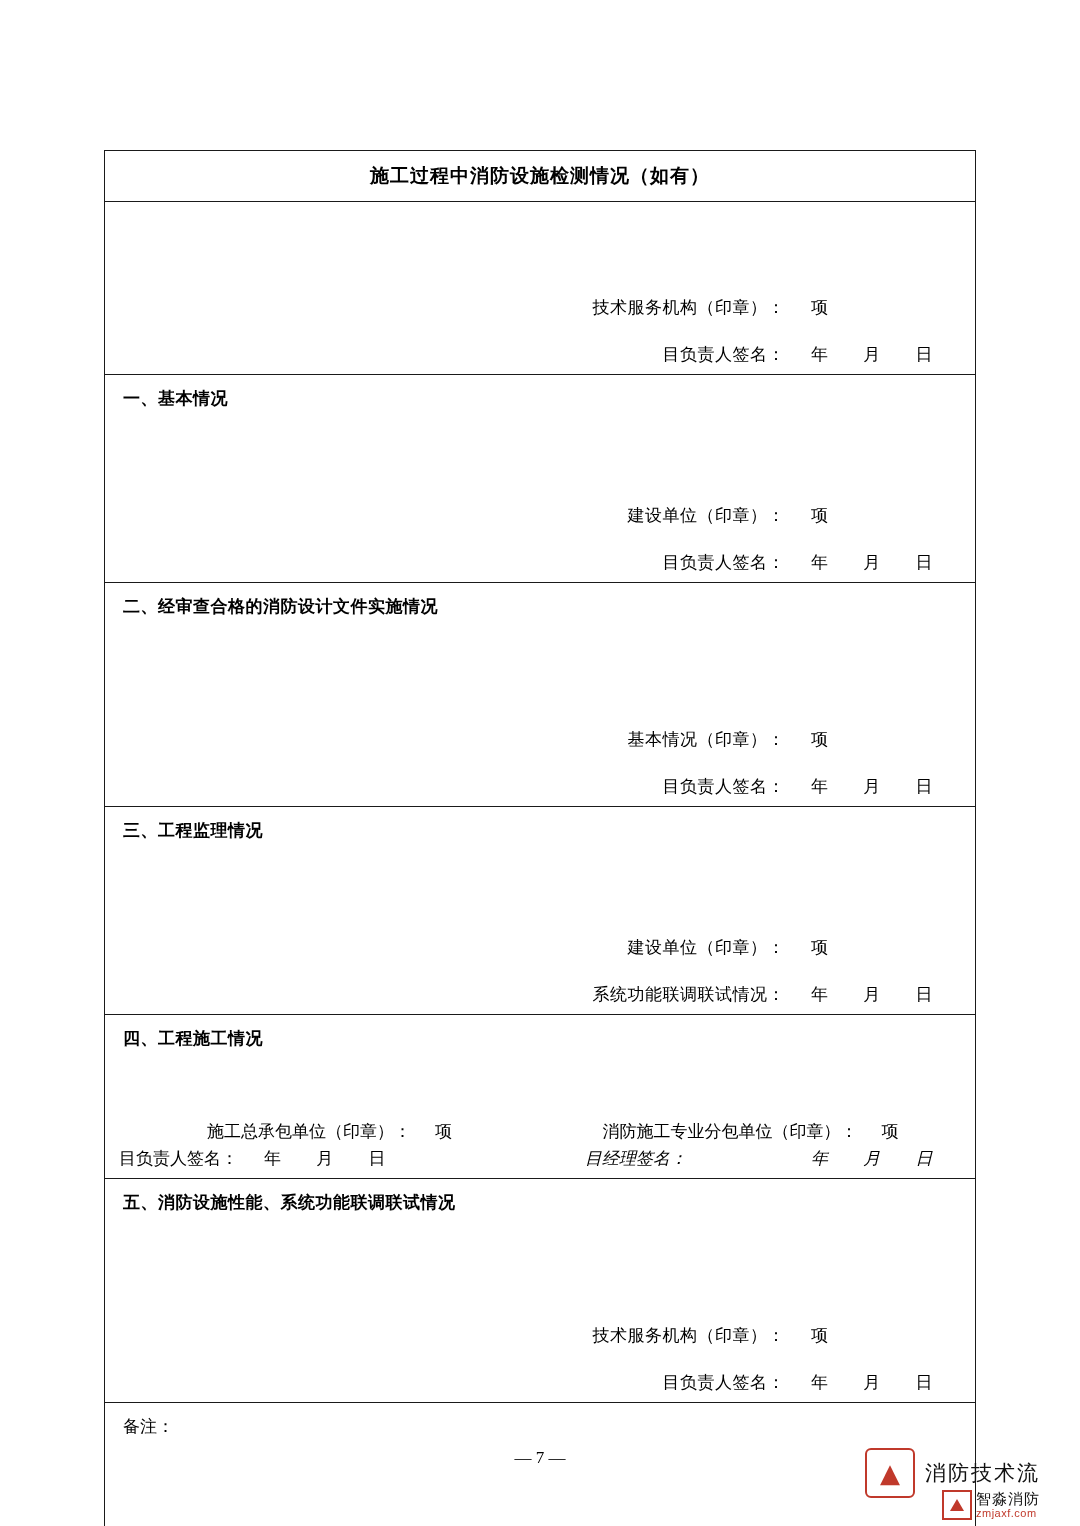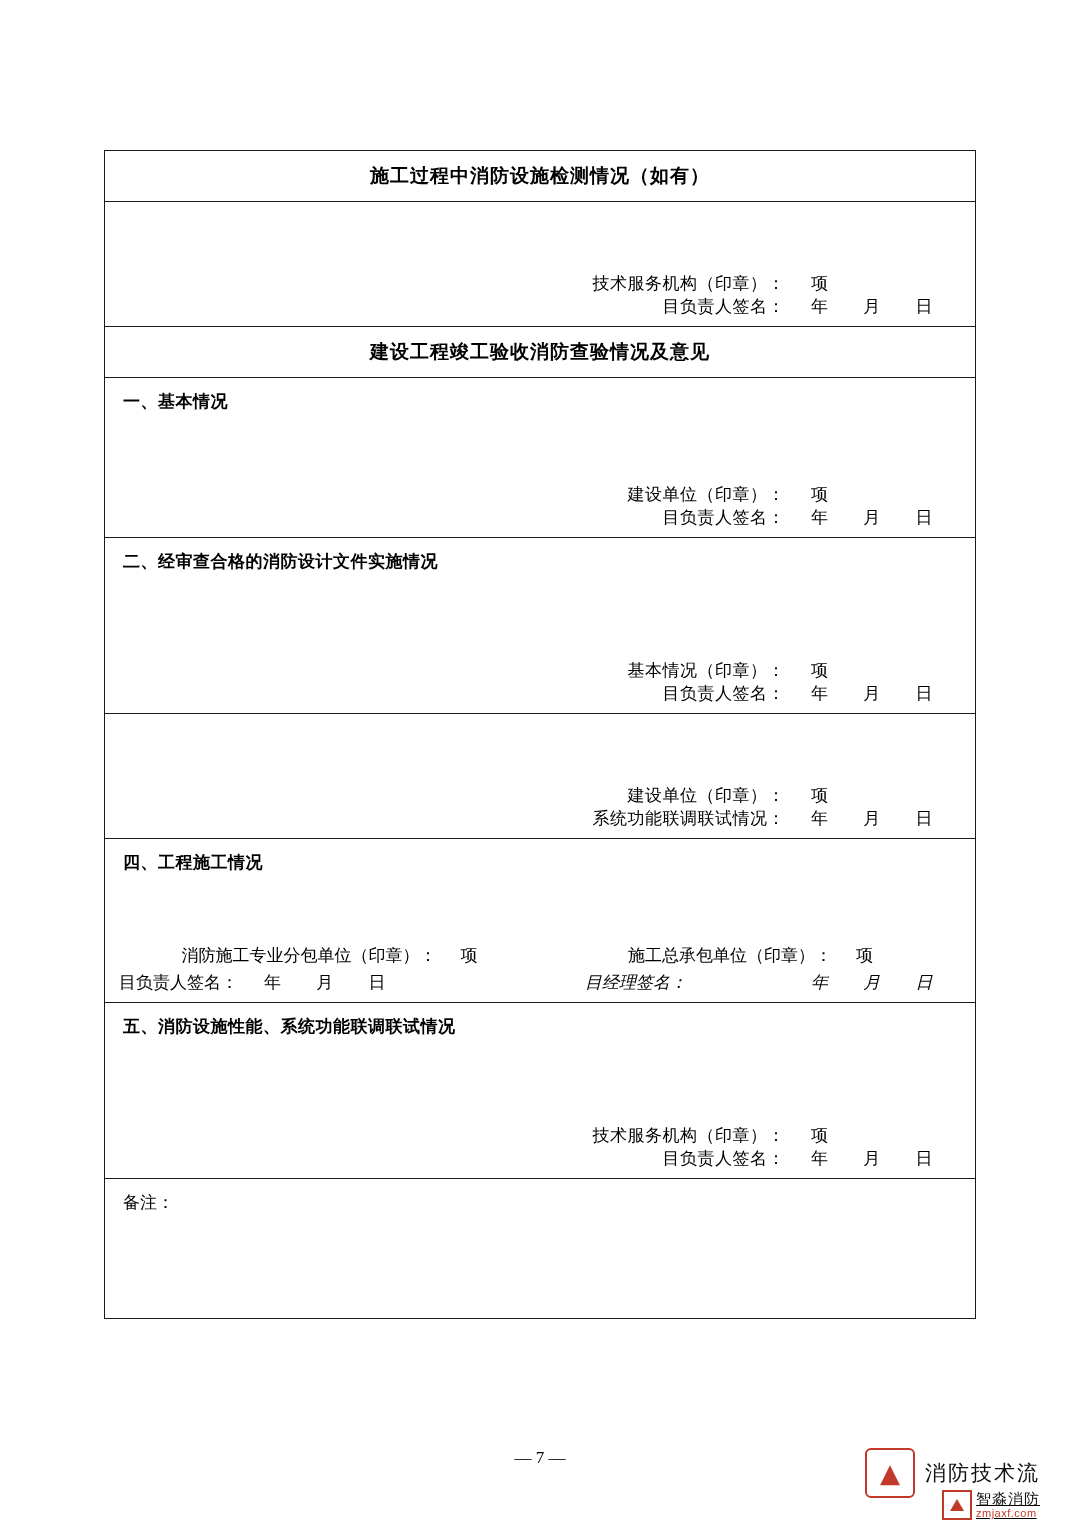--- a/index.html
+++ b/index.html
@@ -58,20 +58,21 @@
   .sig-block {
     padding: 0 14px 8px 14px;
   }
 
   .sig-line {
     display: flex;
     justify-content: flex-end;
     align-items: flex-start;
     font-size: 17px;
     white-space: nowrap;
+    margin-top: 24px;
   }
   .sig-line .lbl { letter-spacing: 0.5px; }
 
   .ymd {
     display: inline-block;
     width: 150px;
     text-align: left;
     margin-left: 26px;
   }
   .ymd span { display: inline-block; }
@@ -160,21 +161,20 @@
     font-family: "Liberation Serif", serif;
   }
 
   .footer-mark2 {
     position: absolute;
     right: 18px;
     bottom: 6px;
     display: flex;
     align-items: center;
     gap: 4px;
-    text-decoration: underline;
   }
   .mark-logo {
     width: 26px; height: 26px;
     border: 2px solid #c0392b;
     position: relative;
     background: #fff;
     display:flex; align-items:center; justify-content:center;
   }
   .mark-logo .tri {
     width: 0; height: 0;
@@ -208,23 +208,20 @@
           <span class="lbl">目负责人签名：</span>
           <span class="ymd">
             <span class="y">年</span>
             <span class="m">月</span>
             <span class="d">日</span>
           </span>
         </div>
       </div>
     </div>
 
-    <div class="row">
-      <div class="hdr">建设工程竣工验收消防查验情况及意见</div>
-    </div>
 
     <div class="row">
       <div class="sect-title">一、基本情况</div>
       <div class="spacer-md"></div>
       <div class="sig-block">
         <div class="sig-line">
           <span class="lbl">建设单位（印章）：</span>
           <span class="ymd"><span class="y">项</span></span>
         </div>
         <div class="sig-line">
@@ -251,20 +248,21 @@
           <span class="ymd">
             <span class="y">年</span>
             <span class="m">月</span>
             <span class="d">日</span>
           </span>
         </div>
       </div>
     </div>
 
     <div class="row">
+      <div class="sect-title">三、工程监理情况</div>
       <div class="spacer-md"></div>
       <div class="sig-block">
         <div class="sig-line">
           <span class="lbl">建设单位（印章）：</span>
           <span class="ymd"><span class="y">项</span></span>
         </div>
         <div class="sig-line">
           <span class="lbl">系统功能联调联试情况：</span>
           <span class="ymd">
             <span class="y">年</span>
@@ -272,25 +270,25 @@
             <span class="d">日</span>
           </span>
         </div>
       </div>
     </div>
 
     <div class="row">
       <div class="sect-title">四、工程施工情况</div>
       <div class="spacer-md"></div>
       <div class="two-col">
+        <div class="col right">
+          <span>施工总承包单位（印章）：</span><span style="display:inline-block;width:24px"></span><span>项</span>
+        </div>
         <div class="col">
           <span>消防施工专业分包单位（印章）：</span><span style="display:inline-block;width:24px"></span><span>项</span>
-        </div>
-        <div class="col right">
-          <span>施工总承包单位（印章）：</span><span style="display:inline-block;width:24px"></span><span>项</span>
         </div>
       </div>
       <div class="two-col-second">
         <div class="col">
           <span>目负责人签名：</span>
           <span class="ymd">
             <span class="y">年</span>
             <span class="m">月</span>
             <span class="d">日</span>
           </span>

